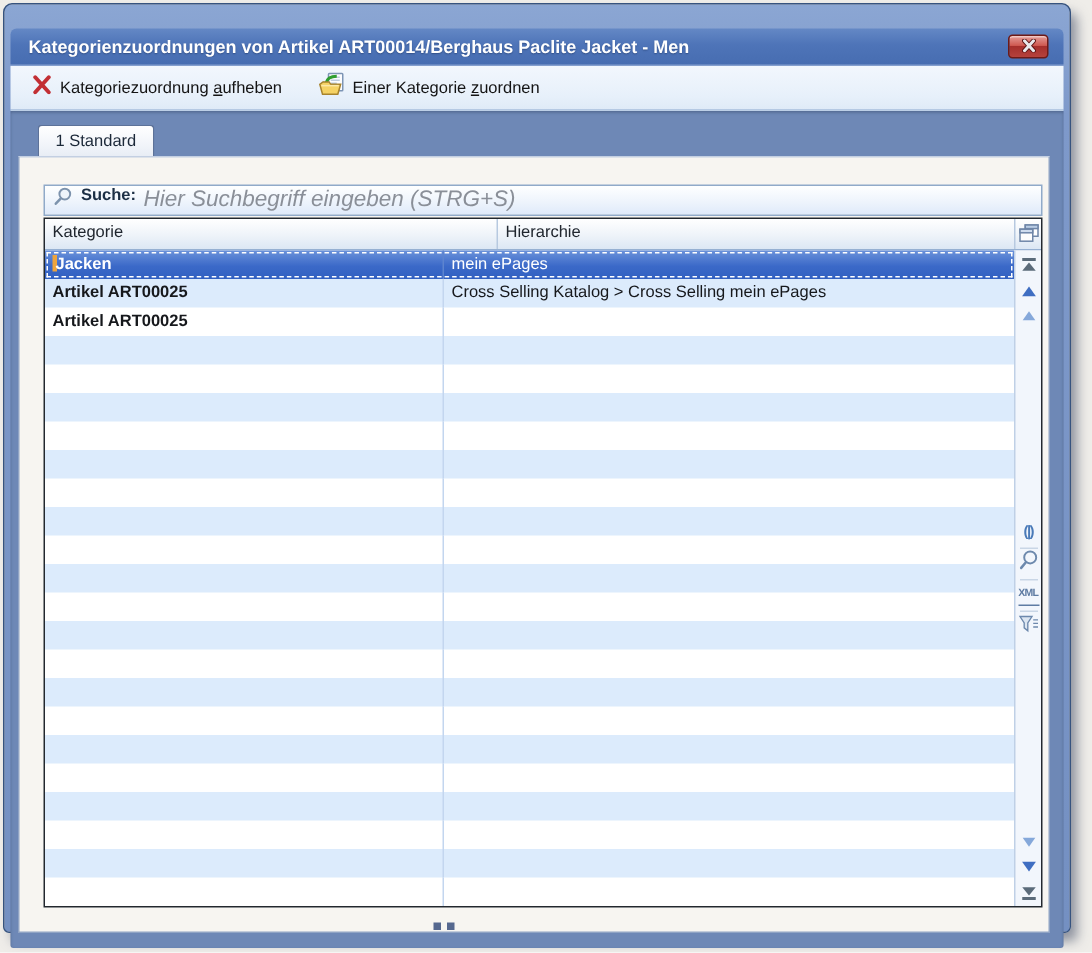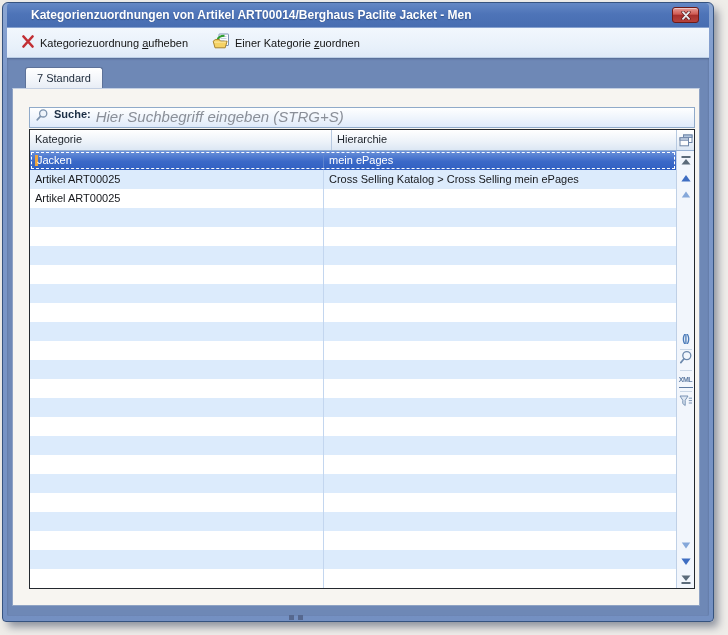--- a/index.html
+++ b/index.html
@@ -12,25 +12,25 @@
   
   .dialog {
     position: absolute; left: 2px; top: 2px; width: 712px; height: 620px;
     background: linear-gradient(180deg, #8ba6d3 0%, #7e99ca 12%, #7490c2 100%);
     border: 1px solid #36537f;
     border-radius: 6px 6px 4px 4px;
     padding: 0 4px 4px 4px;
     box-shadow: 5px 6px 8px -1px rgba(58,70,94,0.55);
   }
   .titlebar {
-    height: 24px; margin-top: 0; position: relative;
+    height: 24px; margin-top: 16px; position: relative;
     background: linear-gradient(180deg, #6488c5 0%, #4e74b8 45%, #476db1 100%);
     border-radius: 4px 4px 0 0;
     display: flex; align-items: center;
-    padding-left: 24px;
+    padding-left: 12px;
   }
   .title {
     color: #ffffff; font-size: 12px; font-weight: bold;
     text-shadow: 0 1px 1px rgba(20,40,80,0.45);
     white-space: nowrap; overflow: hidden;
   }
   .close-btn {
     position: absolute; right: 10px; top: 4px;
     width: 27px; height: 16px;
     background: linear-gradient(180deg, #e59c97 0%, #cf5a52 45%, #a62f2c 50%, #b5423c 100%);
@@ -104,21 +104,21 @@
   .th.h { flex: 1; }
   .th.rail-h {
     width: 18px; padding: 2px 0 0 1px; border-left: 1px solid #b7c9e0;
     display: flex; align-items: center; justify-content: center;
   }
   .tbody { flex: 1; display: flex; }
   .rows { flex: 1; display: flex; flex-direction: column; }
   .row { height: 19px; flex: 0 0 19px; display: flex; font-size: 11px; color: #16181c; }
   .row.alt { background: #dcebfc; }
   .row .cell { padding: 3px 0 0 5px; white-space: nowrap; overflow: hidden; }
-  .row .cell.k { width: 294px; border-right: 1px solid #c3d6ef; }
+  .row .cell.k { width: 266px; border-right: 1px solid #c3d6ef; font-weight: bold; }
   .row .cell.h { flex: 1; }
   .row.sel {
     background: linear-gradient(180deg, #6b92da 0%, #3b69c8 55%, #3160c1 100%);
     color: #ffffff;
     outline: 1px dashed #ffffff; outline-offset: -2px;
   }
   .row.sel .cell.k { border-right-color: #5d84cf; }
   .caret {
     display: inline-block; width: 3px; height: 11px;
     background: #eda43e; margin: 0 -1px 0 0; vertical-align: -2px;
@@ -178,21 +178,21 @@
           <path d="M1.2 8.2 l2.1 -1.6 h4.1 l1.1 1.6 h6.6 l-1.9 6.6 h-10.2 z" fill="#f5d264" stroke="#a8842e"></path>
           <path d="M2.2 9.1 h11.6" stroke="#fce9a8" stroke-width="1"></path>
         </svg>
       </span>
       <span class="lbl"><span>Einer Kategorie </span><u>z</u><span>uordnen</span></span>
     </div>
   </div>
 
   <div class="content">
     <div class="tabstrip">
-      <div class="tab">7 Standard</div>
+      <div class="tab">1 Standard</div>
     </div>
 
     <div class="panel">
 
       <div class="searchbox">
         <span>
           <svg width="14" height="14" viewBox="0 0 14 14">
             <circle cx="8.2" cy="5.4" r="3.6" fill="#eef4fb" stroke="#7d93ad" stroke-width="1.3"></circle>
             <line x1="5.4" y1="8.4" x2="2.2" y2="11.8" stroke="#7d93ad" stroke-width="1.7" stroke-linecap="round"></line>
           </svg>

